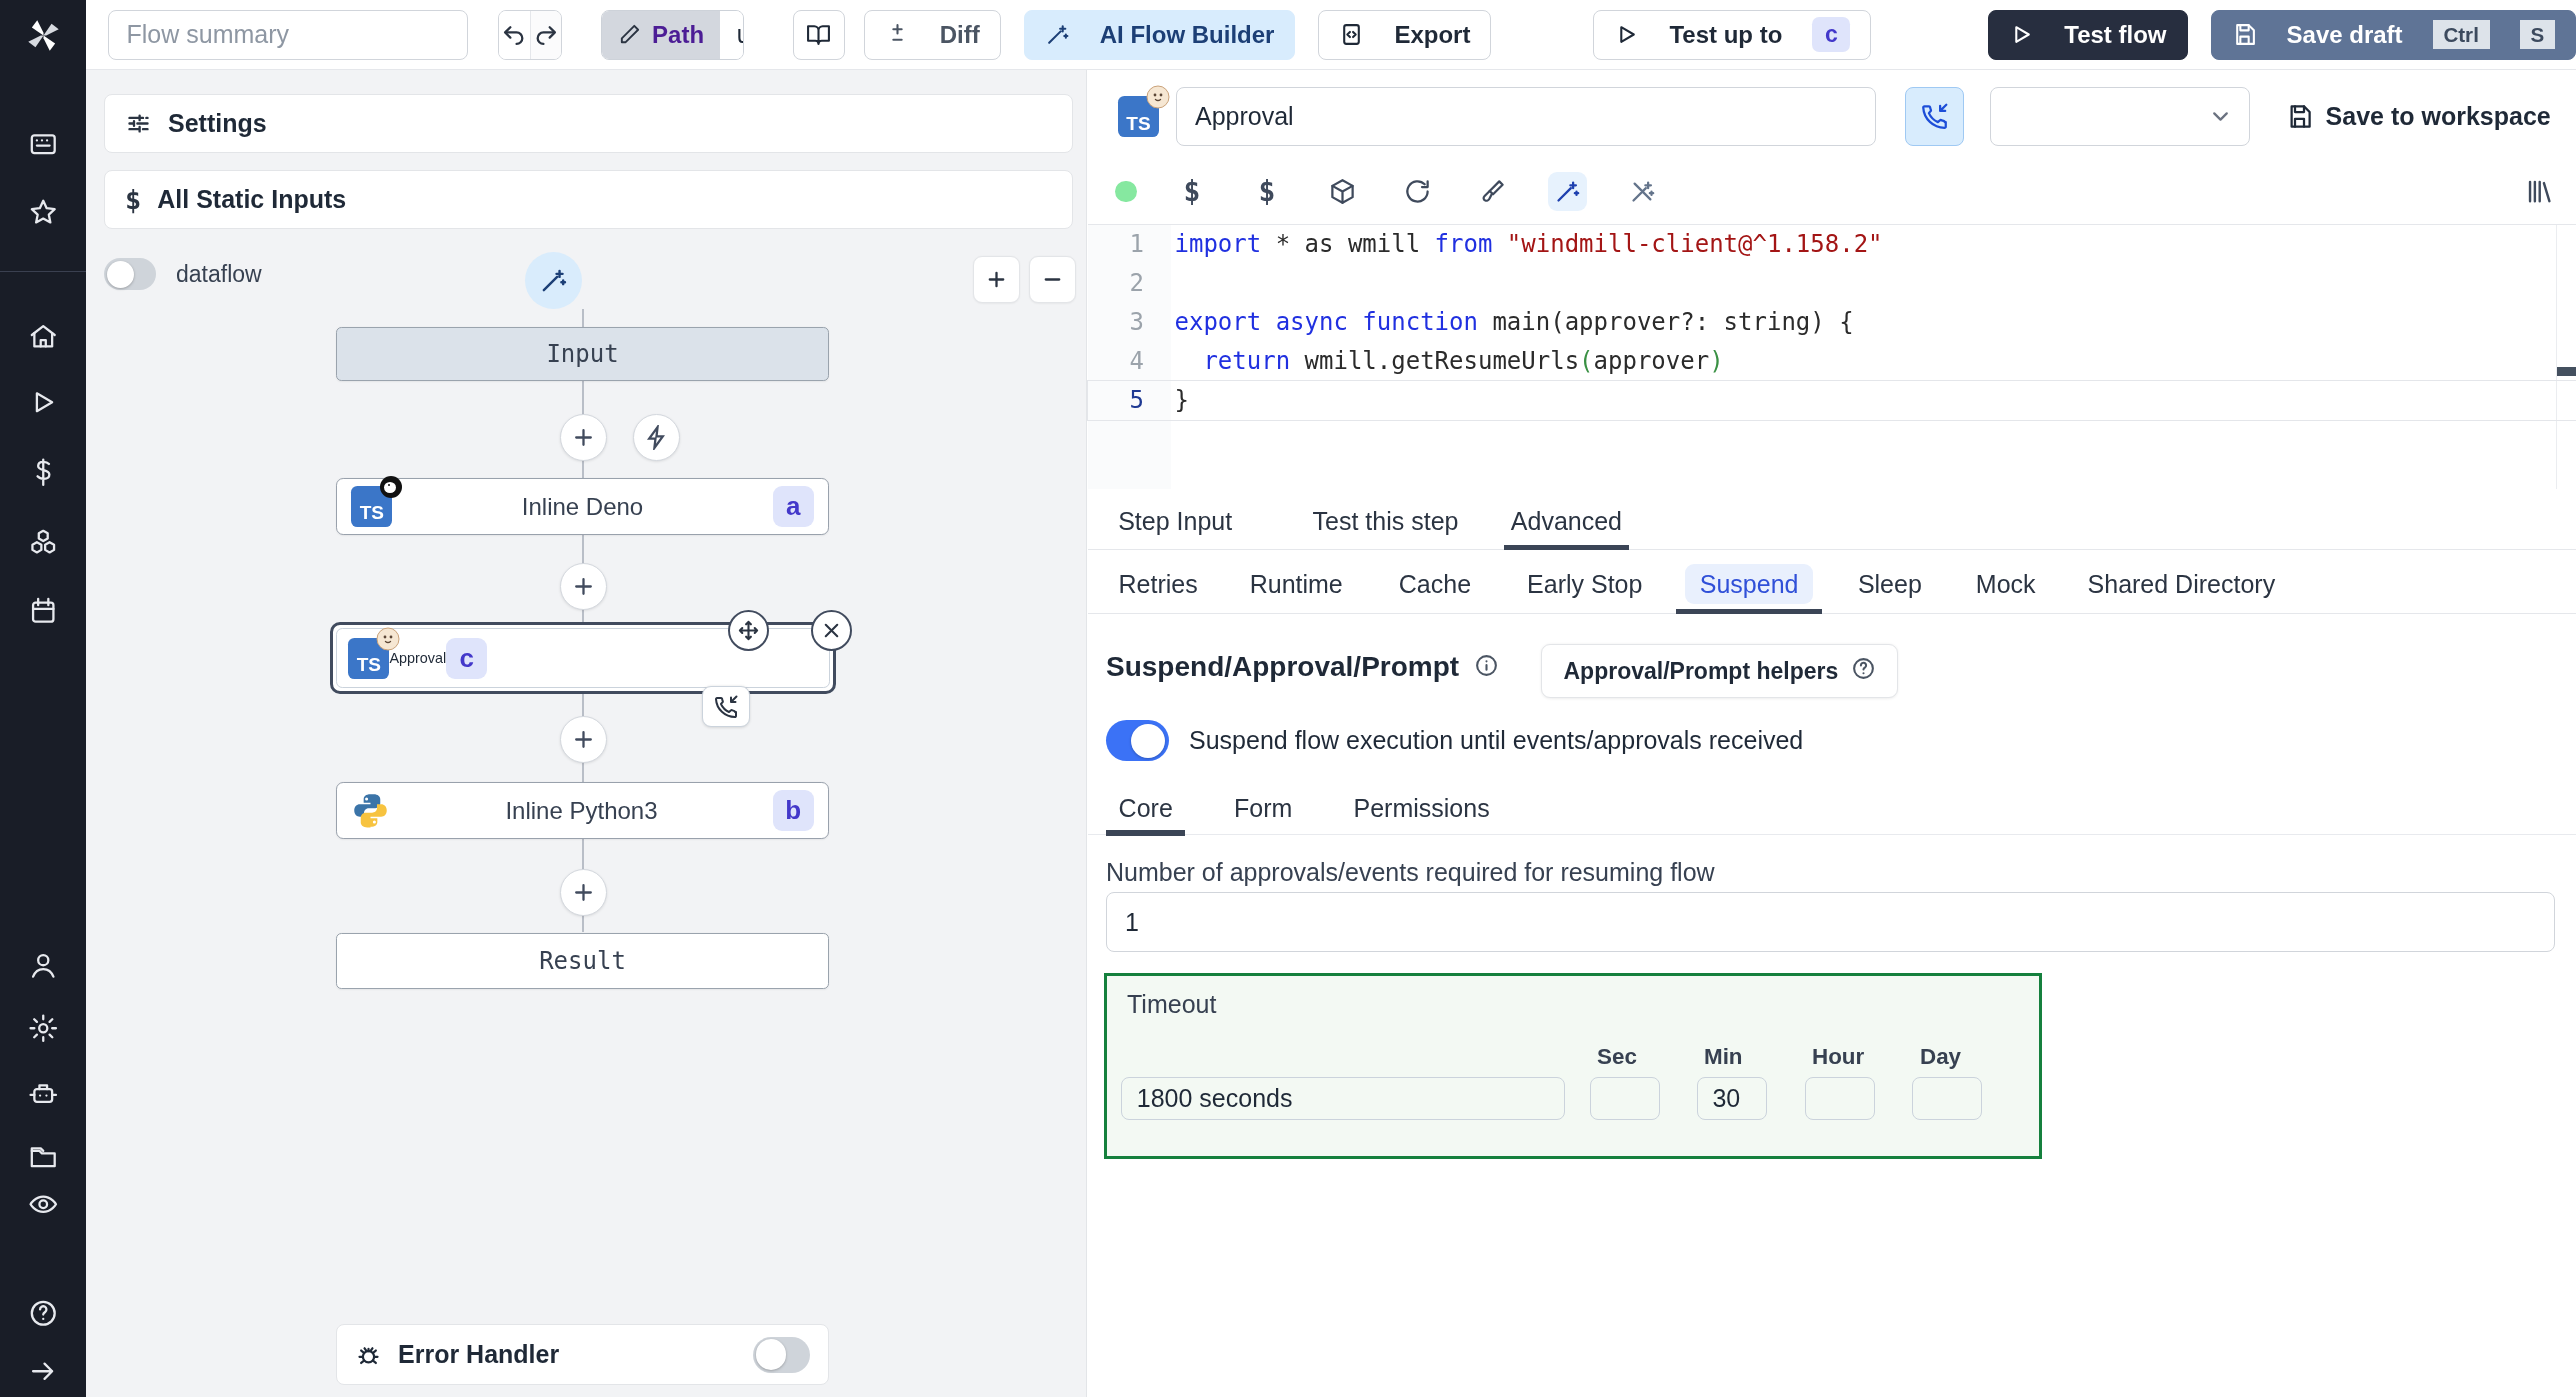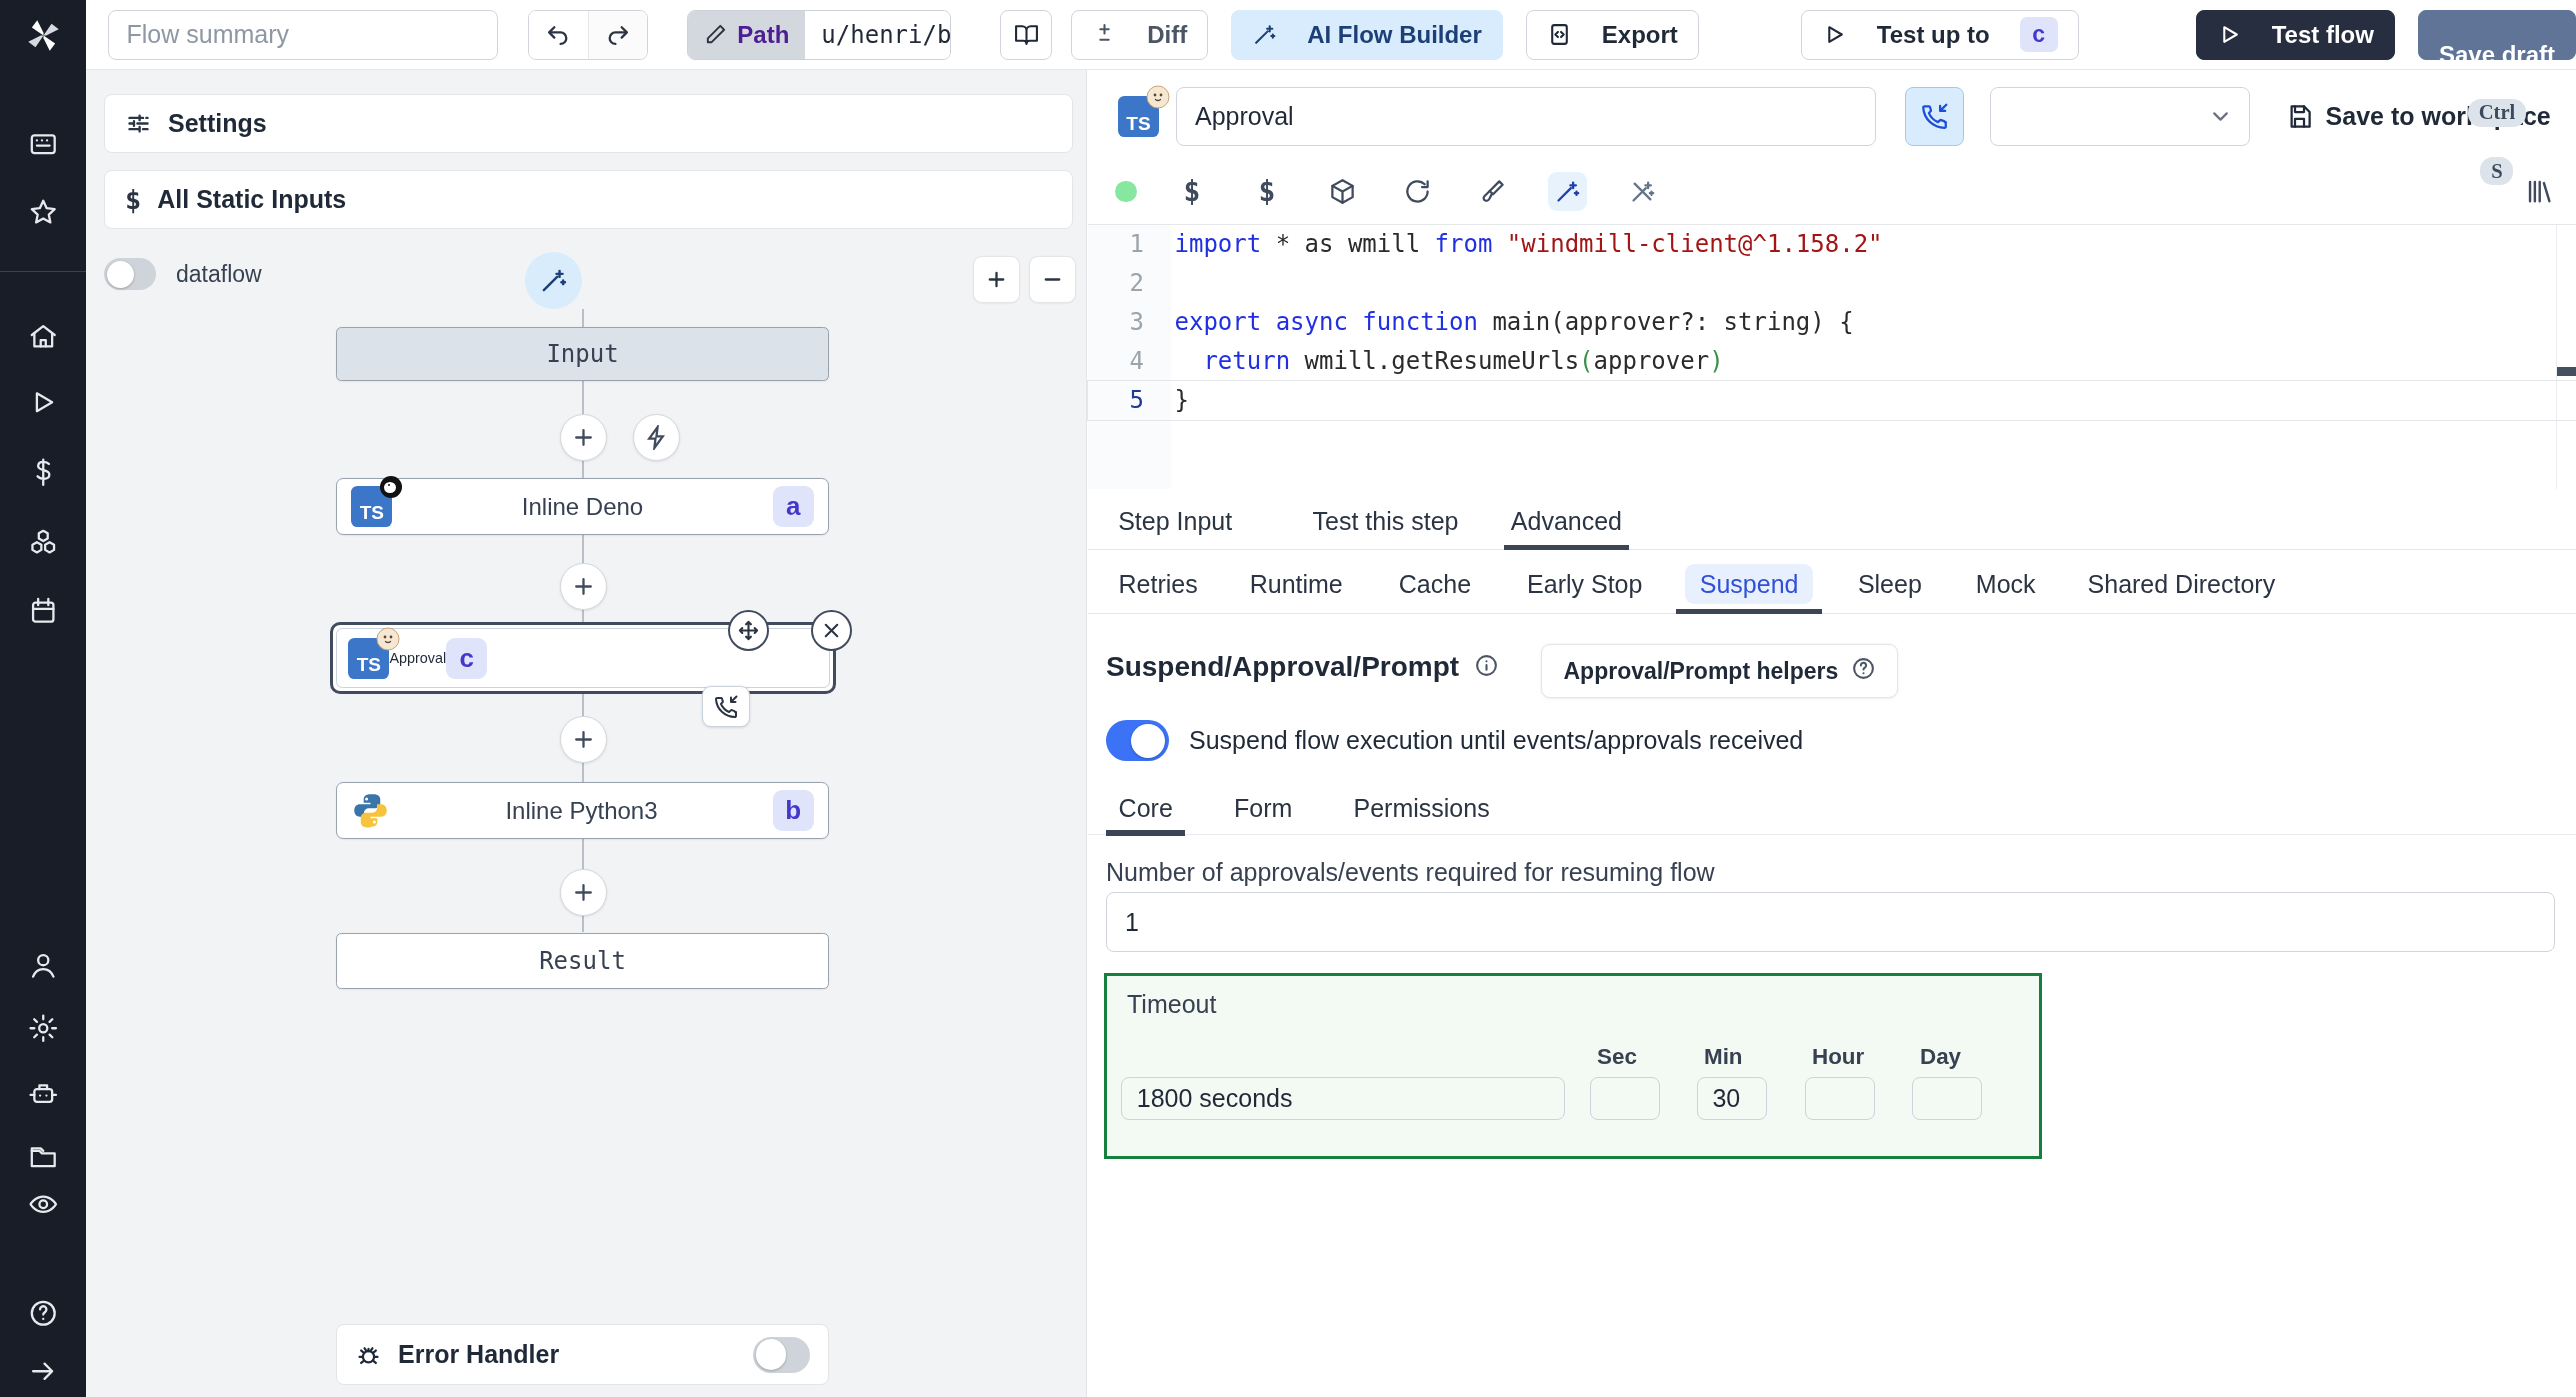--- a/index.html
+++ b/index.html
@@ -31,22 +31,22 @@
   .undo-redo svg { width:25px; height:25px; stroke:#2b3442; fill:none; stroke-width:2.2; stroke-linecap:round; stroke-linejoin:round; }
   .path-group { margin-left:39px; display:flex; height:50px; border:1.3px solid #cdd2d9; border-radius:8px; overflow:hidden; }
   .path-left { display:flex; align-items:center; gap:10.8px; background:#d3d7de; padding:0 16px; font-weight:700; font-size:24px; color:#4c1d95; }
   .path-left svg { width:23px; height:23px; stroke:#2b3442; fill:none; stroke-width:2; stroke-linecap:round; stroke-linejoin:round; }
   .path-right { display:flex; align-items:center; background:#fff; padding:0 16px;
                 font-family:"DejaVu Sans Mono", monospace; font-size:24px; color:#1f2937; }
   .ml { margin-left:23px; }
   .ai-btn { background:#d8ecfd; border-color:#d8ecfd; color:#1c3f76; }
   .test-upto-badge { background:#dfe4fb; color:#4338ca; font-weight:700; font-size:23px; border-radius:7.2px; padding:3.6px 12.6px; }
   .dark-btn { background:#272e3f; border-color:#272e3f; color:#fff; }
-  .save-btn { background:#5f7496; border-color:#5f7496; color:#fff;flex-direction:column; }
-  .kbd { background:#dde3ea; color:#3c4a5e; border-radius:13px; padding:2.7px 10.8px; font-family:Liberation Serif, serif; font-size:20.6px; font-weight:700; }
+  .save-btn { background:#5f7496; border-color:#5f7496; color:#fff; }
+  .kbd { background:#dde3ea; color:#3c4a5e; border-radius:0; padding:2.7px 10.8px; font-family:Liberation Sans, sans-serif; font-size:20.6px; font-weight:700; }
 
   
   .left-panel { position:absolute; left:86px; top:70px; width:1001px; height:1327px; background:#f2f3f5; border-right:0.9px solid #e3e5e8; }
   .card-btn { position:absolute; left:18px; width:969px; height:59px; background:#fff; border:1.3px solid #e3e5e8;
               border-radius:8px; display:flex; align-items:center; gap:16px; padding:0 20px;
               font-weight:700; font-size:25px; color:#1f2937; cursor:pointer; }
   .card-btn svg { width:27px; height:27px; stroke:#2b3442; fill:none; stroke-width:2.1; stroke-linecap:round; stroke-linejoin:round; }
   .dollar-glyph { font-weight:700; font-size:27px; color:#2b3442; font-family:"DejaVu Sans Mono", monospace; }
 
   .toggle { border-radius:896px; position:relative; cursor:pointer; }

